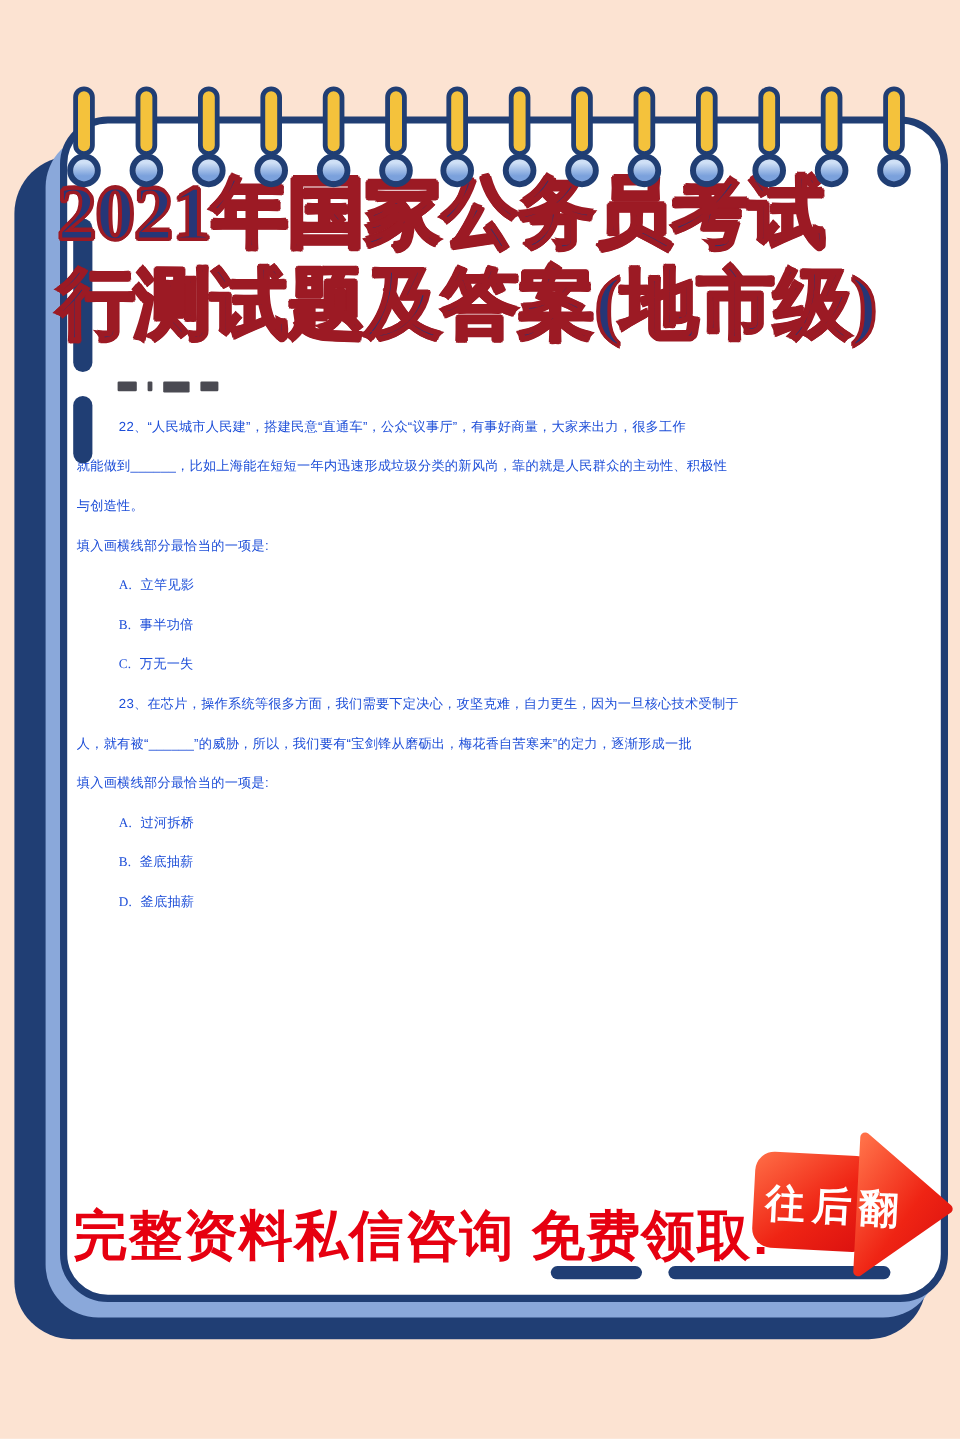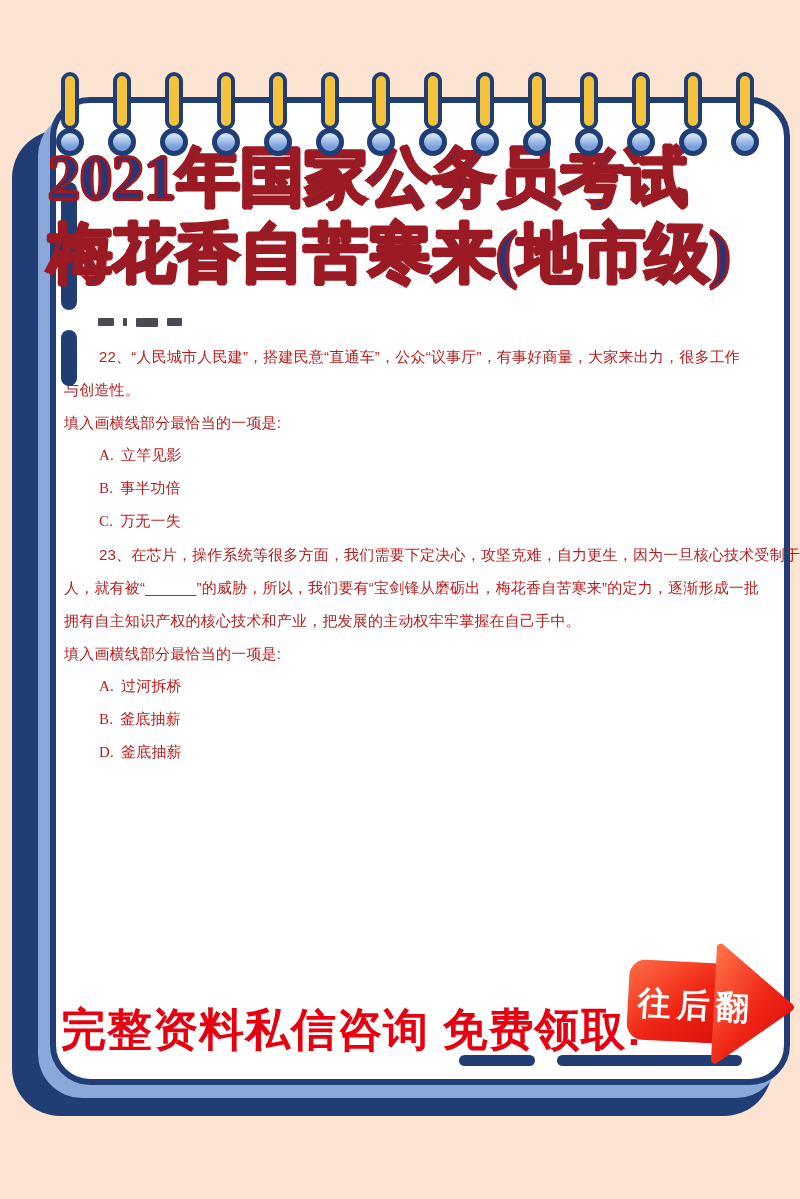--- a/index.html
+++ b/index.html
@@ -38,21 +38,21 @@
   
   .clipped{position:absolute;left:98px;top:318px;height:9px;z-index:3;}
   .clipped span{display:inline-block;vertical-align:top;height:8px;background:#4a4a52;
     margin-right:9px;border-radius:1px;}
   .clipped span:nth-child(1){width:16px;}
   .clipped span:nth-child(2){width:4px;}
   .clipped span:nth-child(3){width:22px;height:9px;}
   .clipped span:nth-child(4){width:15px;}
   
   .doc{position:absolute;left:64px;top:340px;width:708px;z-index:3;}
-  .doc-line{height:33px;line-height:33px;font-size:15px;color:#b91c1c;
+  .doc-line{height:33px;line-height:33px;font-size:11px;color:#1d4ed8;
     white-space:nowrap;letter-spacing:0.2px;}
   .indent{padding-left:35px;}
   .option{padding-left:35px;font-family:Liberation Serif, serif;}
   .option .opt-label{margin-right:7px;}
   
   .dash{position:absolute;top:1055px;height:11px;background:#203e74;border-radius:6px;z-index:6;}
   .dash1{left:459px;width:76px;}
   .dash2{left:557px;width:185px;}
   
   .slogan{position:absolute;left:61px;top:1000px;font-size:45px;font-weight:bold;
@@ -121,46 +121,46 @@
       <div class="pin-loop"></div>
     </div>
     <div class="pin" style="left: 730.7px;">
       <div class="pin-rod"></div>
       <div class="pin-loop"></div>
     </div>
   </div>
 
 <div class="title-wrap">
   <div class="title-line">2021年国家公务员考试</div>
-  <div class="title-line">梅花香自苦寒来(地市级)</div>
+  <div class="title-line">行测试题及答案(地市级)</div>
 </div>
 
 <div class="accent-bar bar1"></div>
 <div class="accent-bar bar2"></div>
 
 <div class="clipped">
   <span></span><span></span><span></span><span></span>
 </div>
 
 <div class="doc">
   <div class="doc-line indent">22、“人民城市人民建”，搭建民意“直通车”，公众“议事厅”，有事好商量，大家来出力，很多工作</div>
+  <div class="doc-line">就能做到______，比如上海能在短短一年内迅速形成垃圾分类的新风尚，靠的就是人民群众的主动性、积极性</div>
   <div class="doc-line">与创造性。</div>
   <div class="doc-line">填入画横线部分最恰当的一项是:</div>
   <div class="doc-line option">
     <span class="opt-label">A.</span><span>立竿见影</span>
   </div>
   <div class="doc-line option">
     <span class="opt-label">B.</span><span>事半功倍</span>
   </div>
   <div class="doc-line option">
     <span class="opt-label">C.</span><span>万无一失</span>
   </div>
   <div class="doc-line indent">23、在芯片，操作系统等很多方面，我们需要下定决心，攻坚克难，自力更生，因为一旦核心技术受制于</div>
   <div class="doc-line">人，就有被“______”的威胁，所以，我们要有“宝剑锋从磨砺出，梅花香自苦寒来”的定力，逐渐形成一批</div>
-  <div class="doc-line">拥有自主知识产权的核心技术和产业，把发展的主动权牢牢掌握在自己手中。</div>
   <div class="doc-line">填入画横线部分最恰当的一项是:</div>
   <div class="doc-line option">
     <span class="opt-label">A.</span><span>过河拆桥</span>
   </div>
   <div class="doc-line option">
     <span class="opt-label">B.</span><span>釜底抽薪</span>
   </div>
   <div class="doc-line option">
     <span class="opt-label">D.</span><span>釜底抽薪</span>
   </div>

